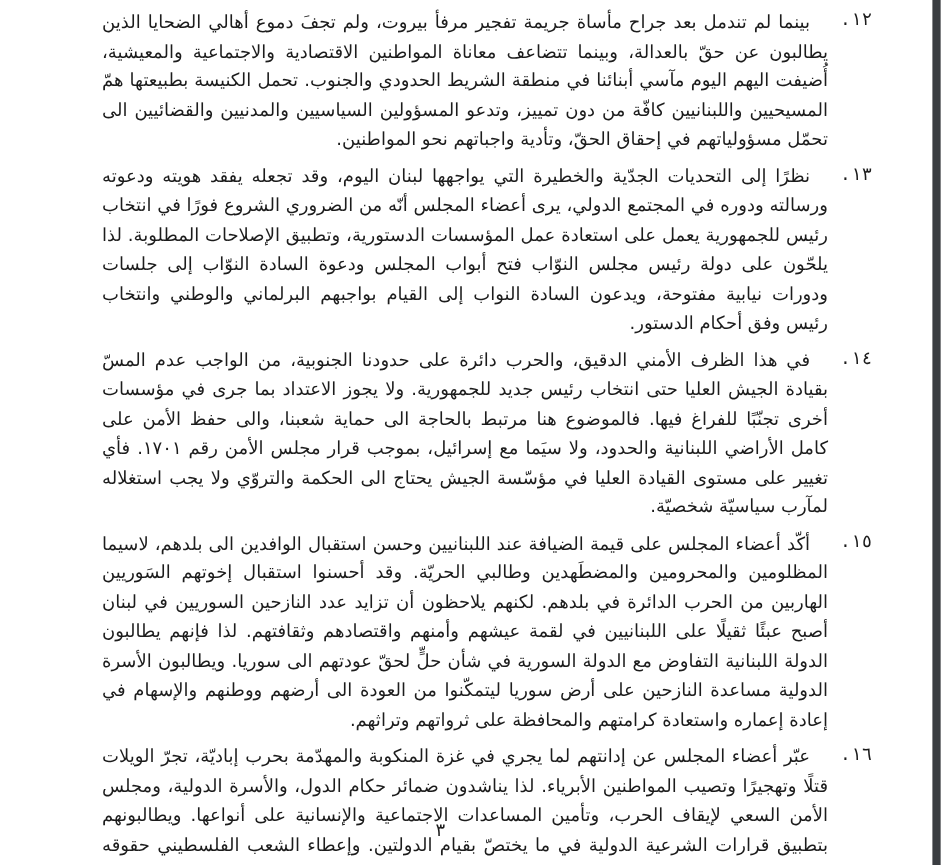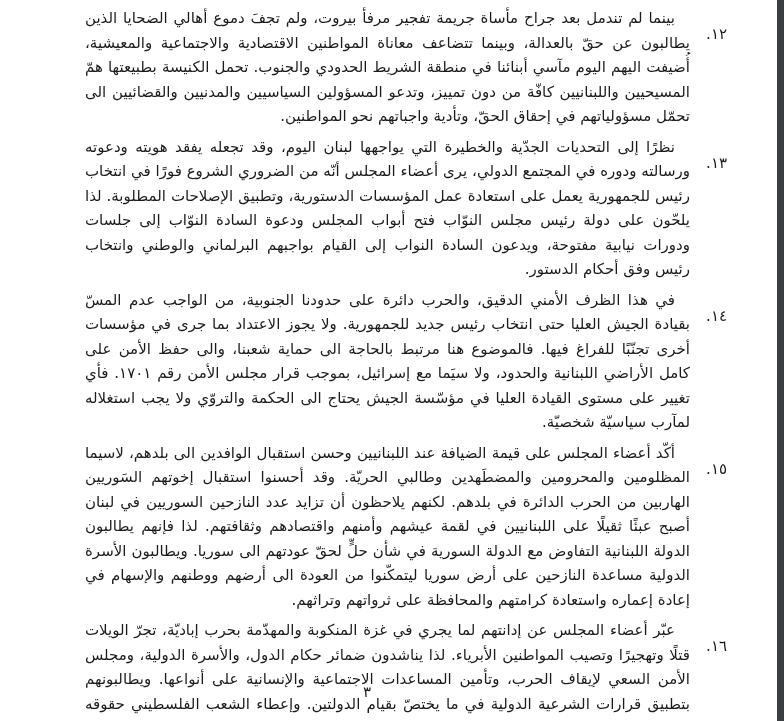--- a/index.html
+++ b/index.html
@@ -34,23 +34,24 @@
     right: 94px; 
     font-size: 15px;
     line-height: 24.5px;
   }
   .para {
     position: relative;
     margin-bottom: 6px;
   }
   .para-num {
     position: absolute;
-    top: 16px;
+    top: 0;
     right: -37px; 
     white-space: nowrap;
+    font-family: Liberation Mono, monospace;
   }
   .para-gap {
     display: inline-block;
     width: 15px;
     height: 1px;
   }
   .page-number {
     position: absolute;
     top: 683px;
     left: 345px;

